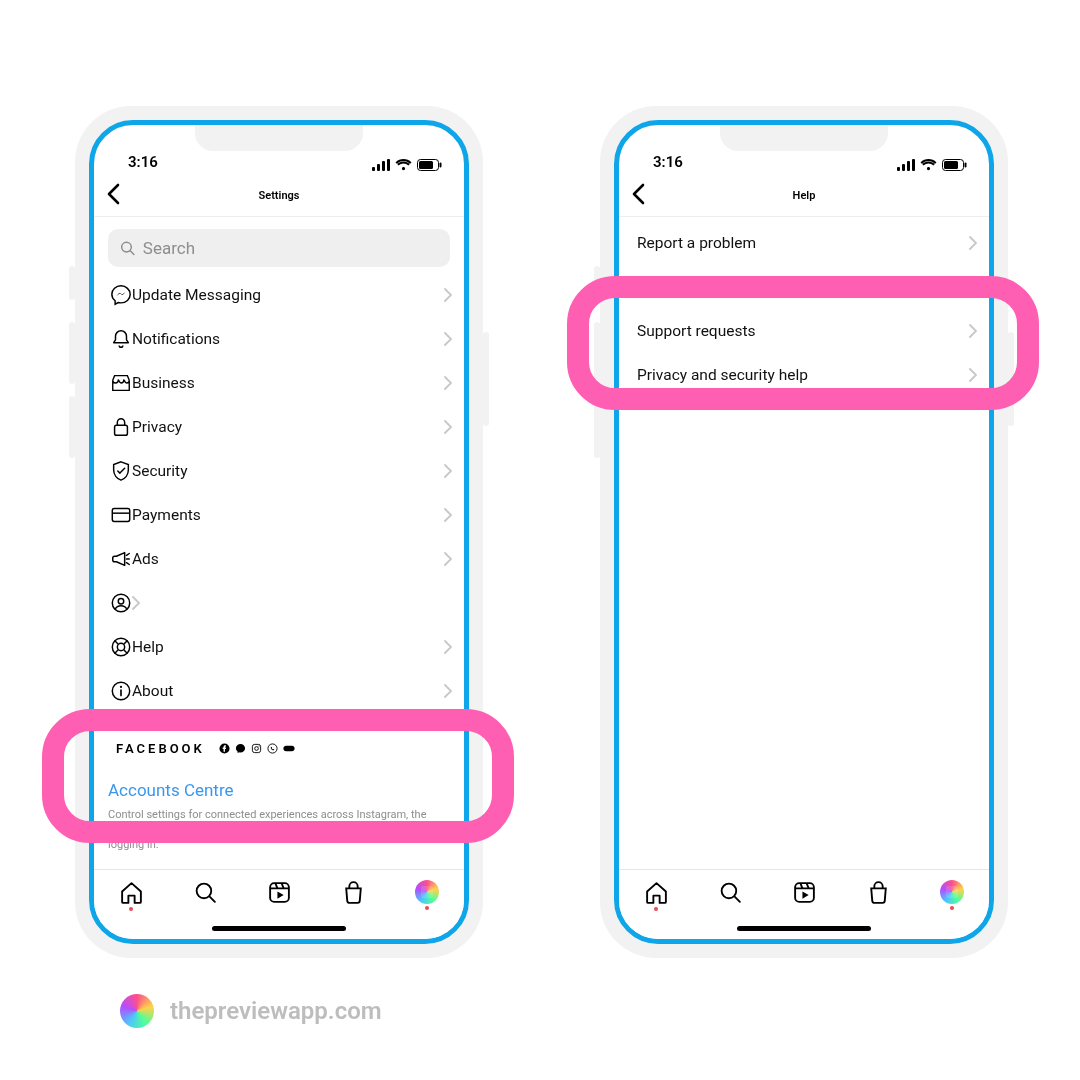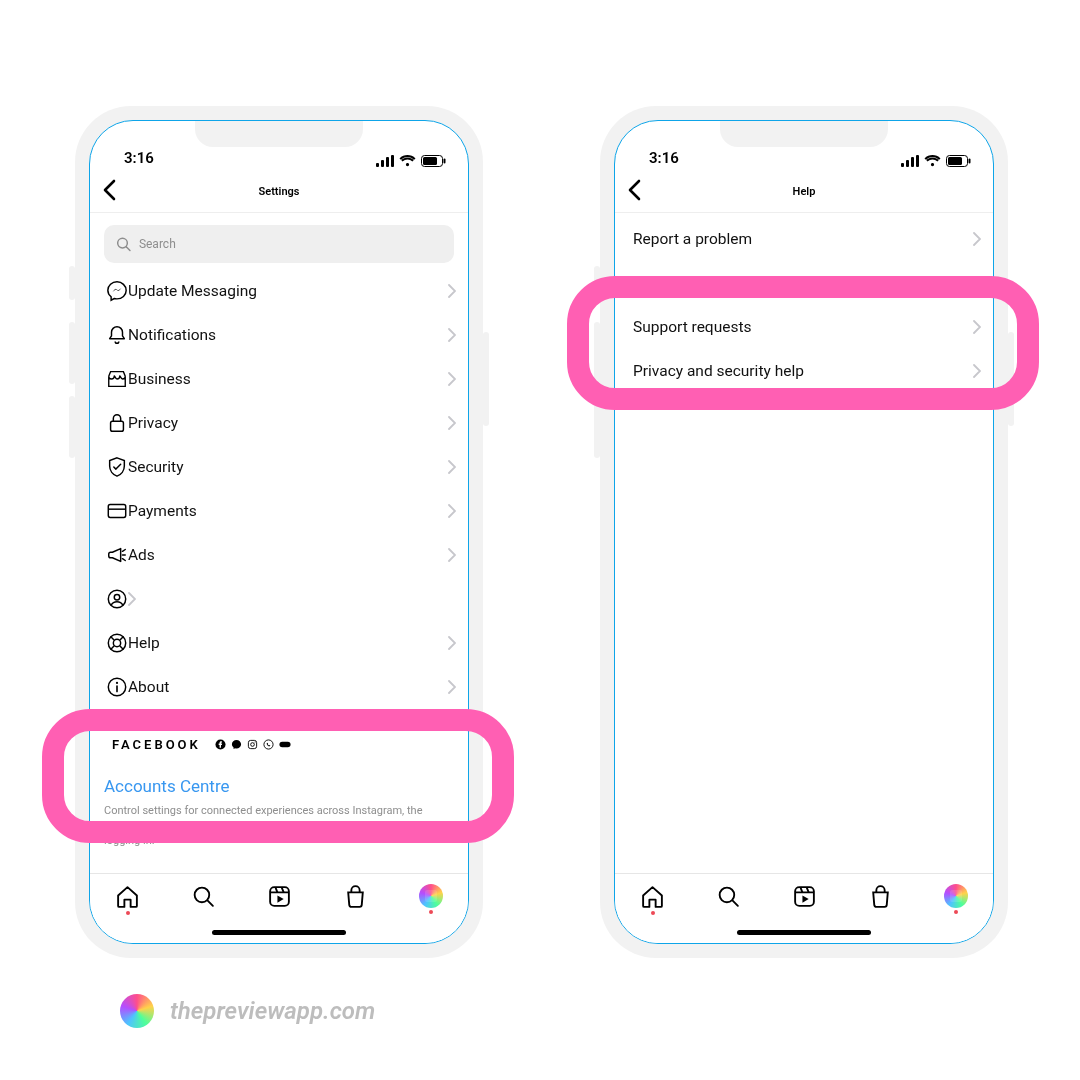--- a/index.html
+++ b/index.html
@@ -23,21 +23,21 @@
   .sb1 { left:-6px; top:160px; width:6px; height:34px; }
   .sb2 { left:-6px; top:216px; width:6px; height:62px; }
   .sb3 { left:-6px; top:290px; width:6px; height:62px; }
   .sb4 { right:-6px; top:226px; width:6px; height:94px; }
 
   .screen {
     position: absolute;
     left: 14px; right: 14px; top: 14px; bottom: 14px;
     background: #ffffff;
     border-radius: 44px;
-    border: 1px solid #0ea5e9;
+    border: 5px solid #0ea5e9;
     overflow: hidden;
   }
 
   .notch {
     position: absolute;
     top: 0; left: 50%; transform: translateX(-50%);
     width: 168px; height: 26px;
     background: #f2f2f2;
     border-bottom-left-radius: 18px;
     border-bottom-right-radius: 18px;
@@ -81,21 +81,21 @@
     margin: 8px 14px 6px 14px;
     height: 38px;
     background: #efefef;
     border-radius: 10px;
     display:flex; align-items:center;
     padding: 0 12px; gap:8px;
     color:#8e8e8e;
   }
   .search-box input {
     border:none; background:transparent; outline:none;
-    font-size:12px; color:#222; width:100%;
+    font-size:17px; color:#222; width:100%;
   }
   .search-box input::placeholder { color:#8e8e8e; }
 
   .row {
     height: 44px;
     display:flex; align-items:center;
     padding: 0 12px 0 16px;
     cursor:pointer;
   }
   .row .ic { width:22px; display:flex; align-items:center; justify-content:center; }
@@ -145,21 +145,21 @@
     border: 22px solid #ff5fb3;
     box-sizing: border-box;
     z-index: 50;
   }
   .hl-left  { left: 42px;  top: 709px; width: 472px; height: 134px; }
   .hl-right { left: 567px; top: 276px; width: 472px; height: 134px; }
 
   
   .watermark {
     position:absolute; left:120px; bottom:52px;
-    display:flex; align-items:center; gap:16px;font-style:italic;
+    display:flex; align-items:center; gap:16px;
   }
   .wm-logo {
     width:34px; height:34px; border-radius:50%;
     background: conic-gradient(#ff4e8b, #ffd24a, #4eff9a, #4ec3ff, #b44eff, #ff4e8b);
     display:grid; grid-template-columns:repeat(3,1fr); grid-template-rows:repeat(3,1fr);
     gap:1px; padding:6px;
   }
   .wm-logo span { background:transparent; }
   .wm-text { color:#bdbdbd; font-size:24px; font-weight:600; }
 

